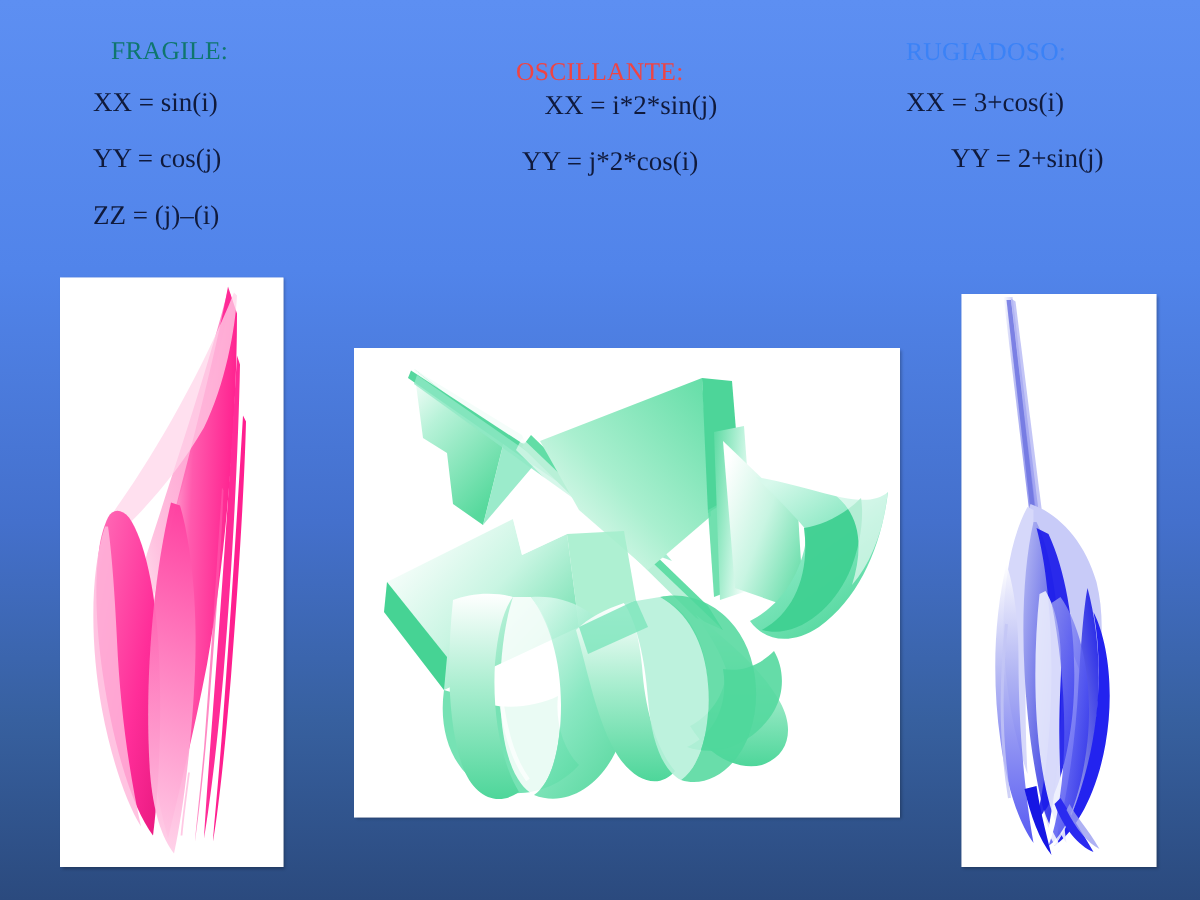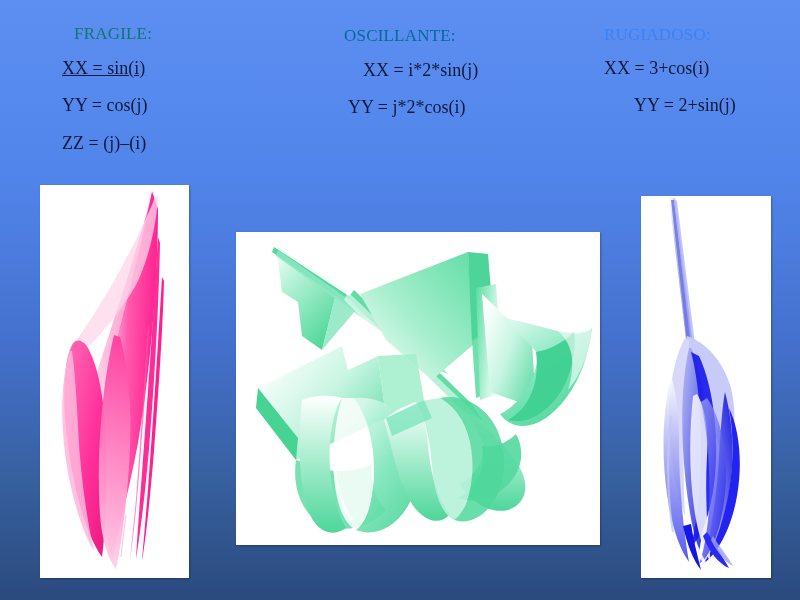--- a/index.html
+++ b/index.html
@@ -32,21 +32,21 @@
   }
   .formula {
     position: absolute;
     font-size: 18px;
     color: #101a3c;
     white-space: nowrap;
   }
 
   
   #head-fragile   { left: 74px;  top: 24px; color: #ff3399; }
-  #f-l1 { left: 62px; top: 58px; text-decoration: underline; }
+  #f-l1 { left: 62px; top: 58px; }
   #f-l2 { left: 62px; top: 95px; }
   #f-l3 { left: 62px; top: 133px; }
 
   
   #head-oscillante { left: 344px; top: 26px; color: #1fcc1f; }
   #f-c1 { left: 348px; top: 60px; margin-left: 15px; }
   #f-c2 { left: 348px; top: 97px; }
   #f-c3 { left: 206px; top: 135px; }
 
   
@@ -71,21 +71,21 @@
 </head>
 <body>
 
 <div id="text-area">
 
   <div class="col-head" id="head-fragile" style="color: #0f766e;">FRAGILE:</div>
   <div class="formula" id="f-l1">XX = sin(i)</div>
   <div class="formula" id="f-l2">YY = cos(j)</div>
   <div class="formula" id="f-l3">ZZ = (j)–(i)</div>
 
-  <div class="col-head" id="head-oscillante" style="color: #0369a1;">OSCILLANTE:</div>
+  <div class="col-head" id="head-oscillante" style="color: #ef4444; margin-top: 12px;">OSCILLANTE:</div>
   <div class="formula" id="f-c1">XX = i*2*sin(j)</div>
   <div class="formula" id="f-c2">YY = j*2*cos(i)</div>
 
   <div class="col-head" id="head-rugiadoso" style="color: #3b82f6;">RUGIADOSO:</div>
   <div class="formula" id="f-r1">XX = 3+cos(i)</div>
   <div class="formula" id="f-r2">YY = 2+sin(j)</div>
 </div>
 
 <div class="panel" id="panel-fragile">
   <svg viewBox="0 0 149 393" preserveAspectRatio="none">

